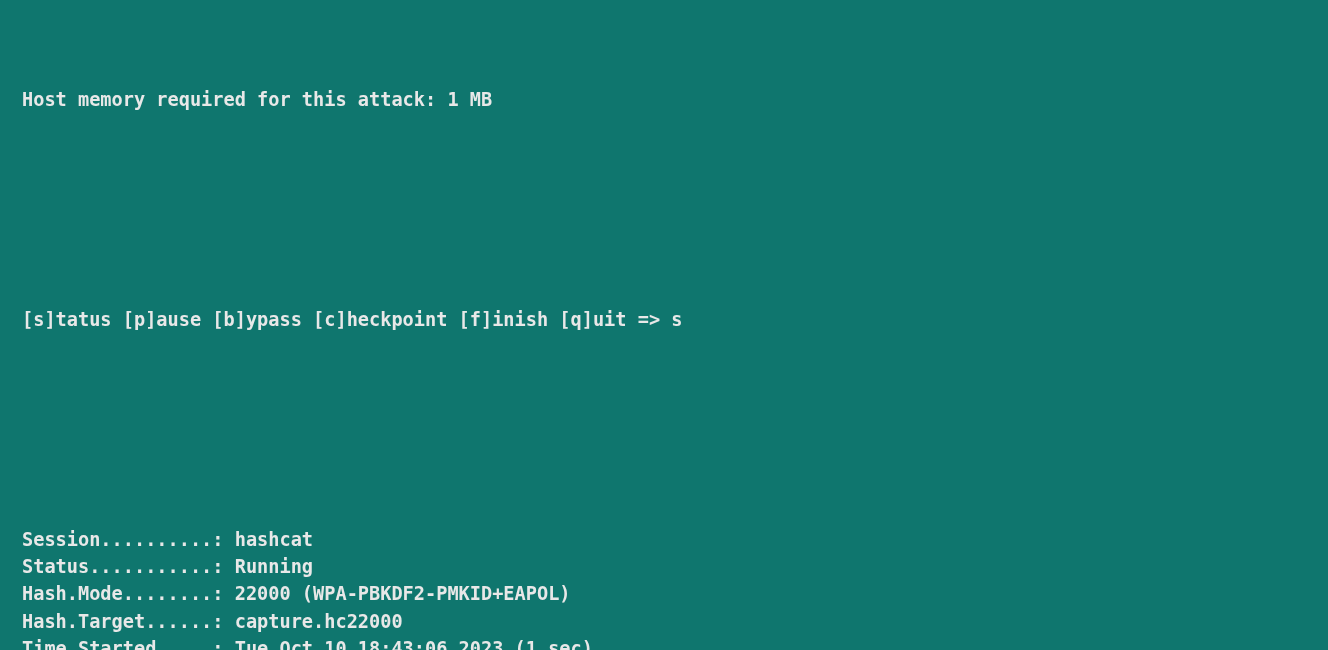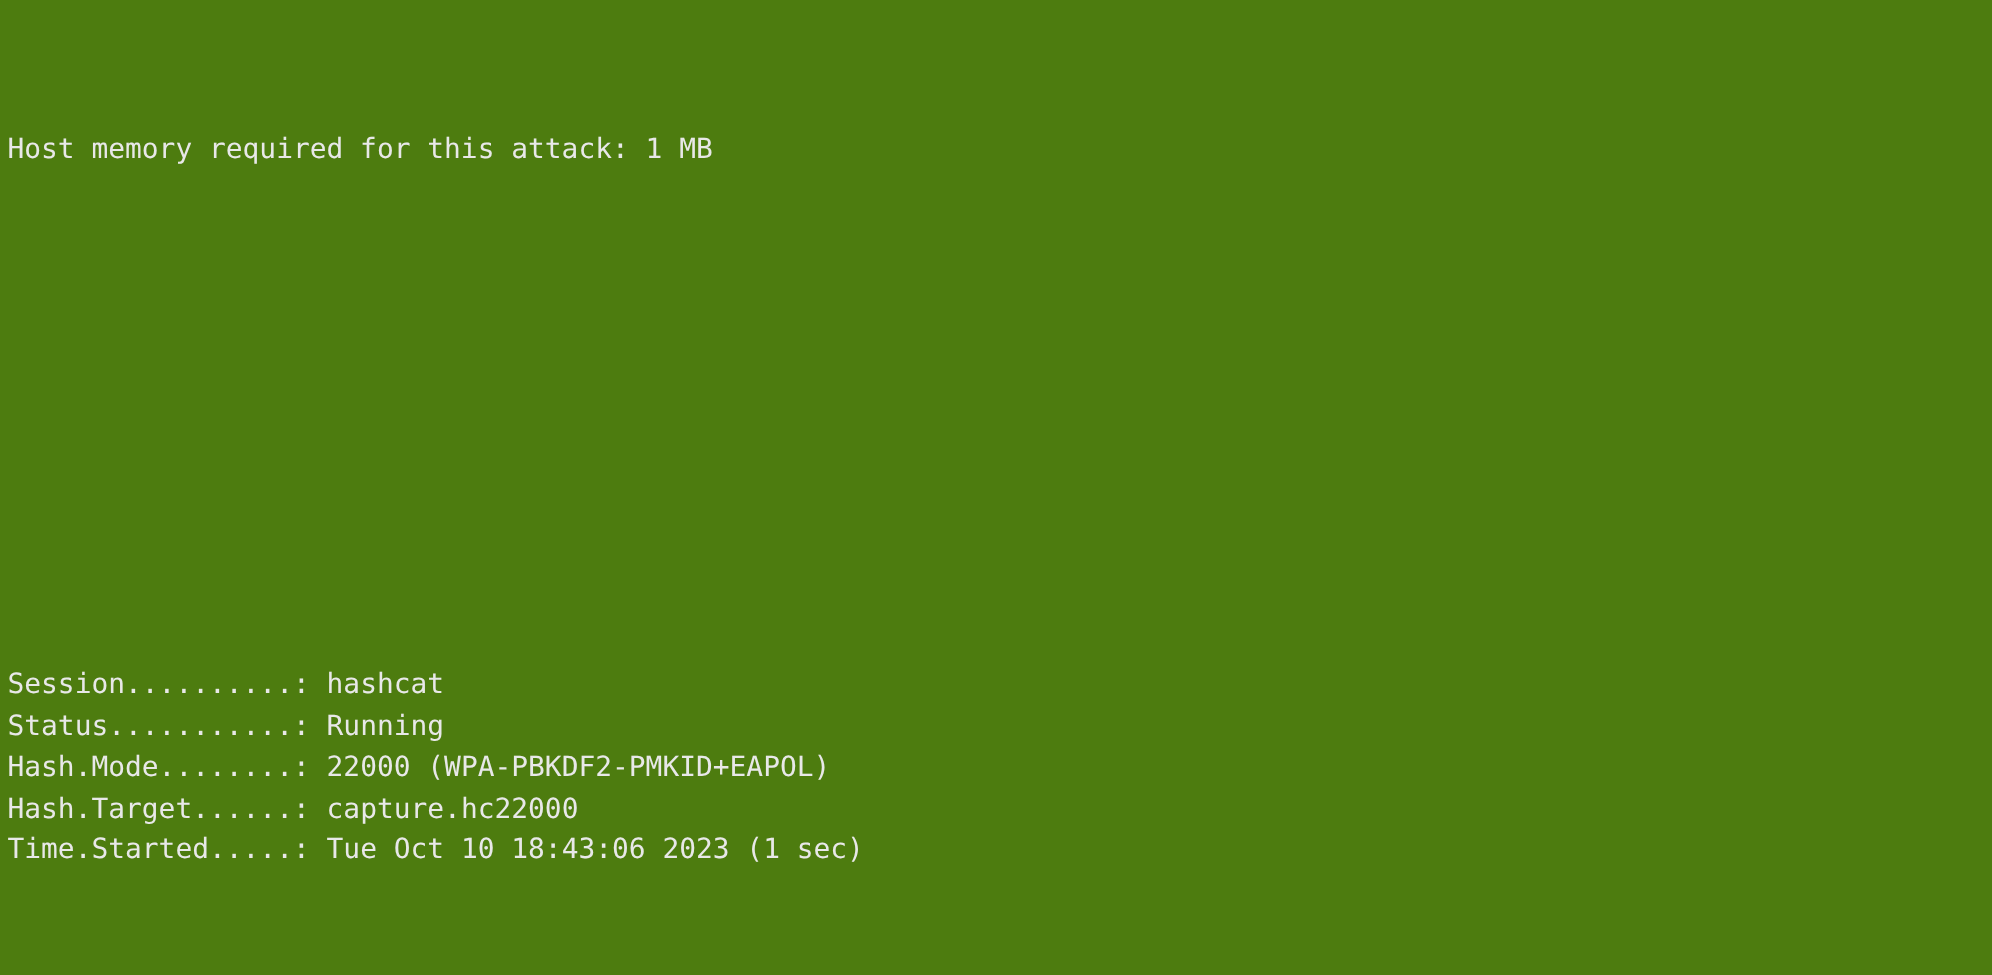--- a/index.html
+++ b/index.html
@@ -9,30 +9,31 @@
   }
   body {
     width: 1328px;
     height: 650px;
     overflow: hidden;
     font-family: "DejaVu Sans Mono", monospace;
   }
   #terminal {
     width: 1328px;
     height: 650px;
-    background: #4d7c0f;
+    background: #0f766e;
     color: #e8e8e8;
-    padding: 4px 0 0 5px;
+    padding: 4px 0 0 22px;
     box-sizing: border-box;
     font-family: "DejaVu Sans Mono", monospace;
     font-size: 18.6px;
     line-height: 27.45px;
     letter-spacing: 0px;
     white-space: pre;
     overflow: hidden;
+    font-weight: bold;
   }
   .line {
     white-space: pre;
     height: 27.45px;
     overflow: hidden;
     font-family: "DejaVu Sans Mono", monospace;
   }
   .blank {
     white-space: pre;
     height: 27.45px;
@@ -47,18 +48,19 @@
 </style>
 </head>
 <body>
 
 <div id="terminal">
 
   <div class="line">Host memory required for this attack: 1 MB</div>
 
   <div class="blank"> </div>
 
+  <div class="line">[s]tatus [p]ause [b]ypass [c]heckpoint [f]inish [q]uit =&gt; s</div>
 
   <div class="blank"> </div>
 
   <div id="status-block"><div class="line"><span class="label">Session..........:</span> <span class="value">hashcat</span></div><div class="line"><span class="label">Status...........:</span> <span class="value">Running</span></div><div class="line"><span class="label">Hash.Mode........:</span> <span class="value">22000 (WPA-PBKDF2-PMKID+EAPOL)</span></div><div class="line"><span class="label">Hash.Target......:</span> <span class="value">capture.hc22000</span></div><div class="line"><span class="label">Time.Started.....:</span> <span class="value">Tue Oct 10 18:43:06 2023 (1 sec)</span></div></div>
 
 </div>
 
 </body></html>

